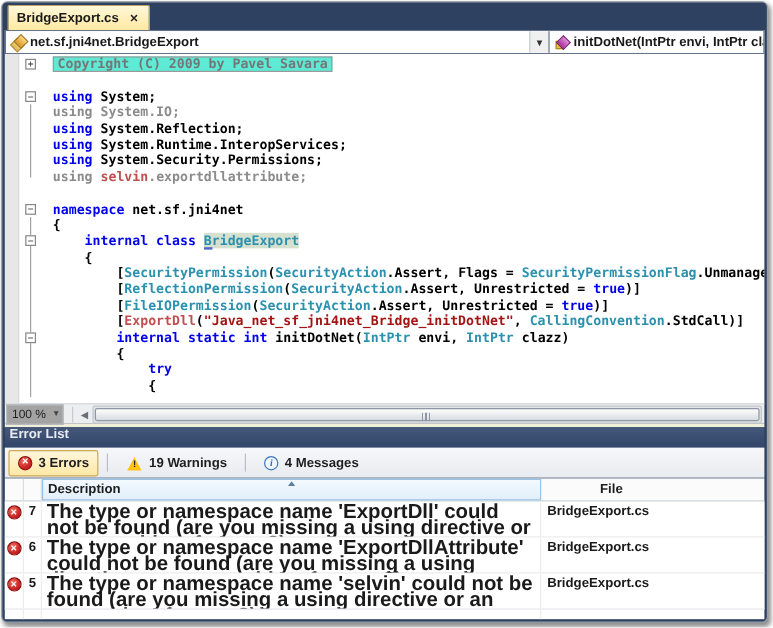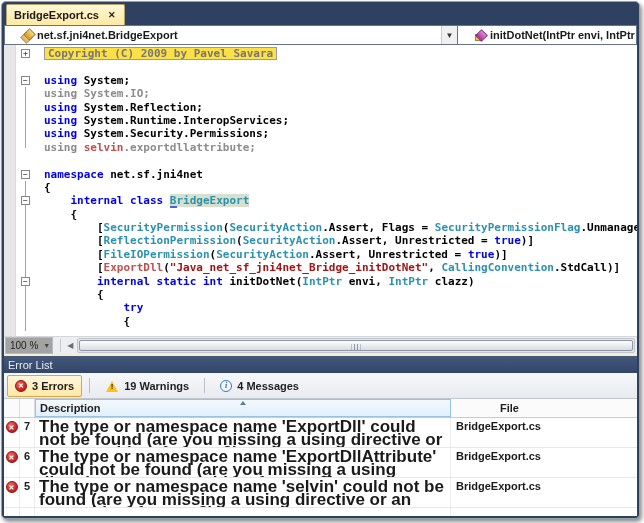--- a/index.html
+++ b/index.html
@@ -8,21 +8,21 @@
     border:1px solid #98A0A8;border-radius:5px;box-shadow:2px 3px 4px rgba(0,0,0,.45);
     box-sizing:border-box;padding:0 2px;overflow:hidden;}
   
   .tabbar{height:23px;display:flex;align-items:flex-end;}
   .tab{height:20px;margin-left:2px;display:flex;align-items:center;gap:9px;padding:0 8px 0 7px;
     background:linear-gradient(#FFF7D8,#FFE9A2);border:1px solid #B7A368;border-bottom:none;
     border-radius:2px 2px 0 0;font-size:11px;font-weight:700;color:#1A1A1A;cursor:default;}
   .tab .close{font-size:9px;font-weight:700;color:#222;line-height:9px;}
   
   .navbar{height:20px;display:flex;background:#FFFFFF;border:1px solid #66728A;box-sizing:border-box;}
-  .combo{display:flex;align-items:center;gap:4px;padding-left:17px;font-size:11px;font-weight:700;
+  .combo{display:flex;align-items:center;gap:4px;padding-left:5px;font-size:11px;font-weight:700;
     color:#1A1A1A;background:#FFFFFF;overflow:hidden;white-space:nowrap;}
   .combo.left{width:452px;box-sizing:border-box;}
   .combo.right{flex:1;border-left:1px solid #66728A;}
   .combo .spring{flex:1;}
   .drop-btn{width:15px;height:100%;display:flex;align-items:center;justify-content:center;
     font-size:8px;color:#333;background:#F0F0F0;border-left:1px solid #C6CBD4;}
   .ico-class{position:relative;width:11px;height:11px;flex:none;}
   .ico-class i{position:absolute;width:7px;height:7px;transform:rotate(45deg);}
   .ico-class .b1{left:0;top:3px;background:linear-gradient(#F8E9A8,#E0B44C);border:1px solid #B08828;}
   .ico-class .b2{left:3px;top:0;background:linear-gradient(#FBD879,#D99A2B);border:1px solid #A87820;}
@@ -37,39 +37,39 @@
   .fold{position:absolute;left:0;width:9px;height:9px;box-sizing:border-box;border:1px solid #868686;
     background:#FFFFFF;font:8px/7px "DejaVu Sans Mono",monospace;text-align:center;color:#333;z-index:2;}
   .conn{position:absolute;left:4px;width:1px;background:#A2A2A2;z-index:1;}
   .code-lines{position:absolute;left:40px;top:2px;white-space:pre;
     font:bold 11px/13.4px "DejaVu Sans Mono",monospace;color:#000;}
   .code-line{height:13.4px;}
   .seg.kw{color:#0000EE;} .seg.ty{color:#2B91AF;} .seg.gy{color:#8C8C8C;}
   .seg.rd{color:#C0504D;margin-top:44px;} .seg.st{color:#A31515;} .seg.df{color:#000;}
   .seg.hl{background:#D5E0CF;color:#2B91AF;position:relative;}
   .seg.hl::after{content:"";position:absolute;left:0;bottom:-1px;width:7px;height:2px;background:#4A66C8;}
-  .seg.cbox{display:inline-block;border:1px solid #9A9A9A;color:#767676;background:#fde047;
+  .seg.cbox{display:inline-block;border:1px solid #9A9A9A;color:#767676;background:#5eead4;
     padding:0 3px;line-height:11px;}
   
   .sbrow{height:17px;display:flex;align-items:center;background:#EDEEF0;border-top:1px solid #D4D6DA;box-sizing:border-box;}
   .zoom-combo{display:flex;align-items:center;height:15px;margin-left:1px;padding:0 2px 0 4px;
     background:#a3a3a3;border:1px solid #B8BCC2;font-size:10px;color:#222;gap:5px;}
   .zoom-combo .arr{font-size:7px;color:#444;}
   .sb-split{width:7px;height:13px;border-right:1px solid #C8CACE;margin-right:2px;}
   .sb-arrow{width:14px;text-align:center;font-size:8px;color:#6A7078;}
   .sb-track{flex:1;height:15px;background:#E2E4E8;border:1px solid #C2C6CC;border-radius:2px;
     box-sizing:border-box;margin-right:2px;position:relative;}
   .sb-thumb{position:absolute;left:1px;right:1px;top:1px;bottom:1px;border-radius:2px;
     background:linear-gradient(#FDFDFD,#D8DCE1);border:1px solid #8E98A4;}
   .sb-grip{position:absolute;left:50%;top:3px;width:9px;height:7px;transform:translateX(-50%);
     background:repeating-linear-gradient(90deg,#8E98A4 0 1px,transparent 1px 3px);}
   
   .cream{height:3px;background:#F2EFD8;}
-  .el-title{height:17px;display:flex;align-items:center;padding-left:4px;
-    font-size:11px;font-weight:400;color:#E8EBF2;background:linear-gradient(#45587A,#32466A);}
+  .el-title{height:17px;display:flex;align-items:flex-start;padding-left:4px;
+    font-size:11px;font-weight:700;color:#E8EBF2;background:linear-gradient(#45587A,#32466A);}
   .el-toolbar{height:26px;display:flex;align-items:center;gap:4px;padding-left:3px;
     background:linear-gradient(#F6F7F9,#E8EBF0);border-bottom:1px solid #C0C6CE;box-sizing:border-box;}
   .tb-btn{display:flex;align-items:center;gap:5px;height:20px;padding:0 7px;border:1px solid transparent;
     border-radius:2px;font-size:11px;font-weight:700;color:#1E1E1E;}
   .tb-btn.sel{background:linear-gradient(#FFF6DC,#FFE8A6);border-color:#D0A850;}
   .tb-sep{width:1px;height:15px;background:#B9BEC6;margin:0 3px;}
   .err-ico{position:relative;width:12px;height:12px;flex:none;border-radius:50%;
     background:radial-gradient(circle at 35% 30%,#F06A5A,#C51E1E 70%);border:1px solid #8E1010;
     box-sizing:border-box;display:flex;align-items:center;justify-content:center;}
   .err-ico .x{font-size:7px;line-height:7px;color:#FFF;font-weight:700;}

